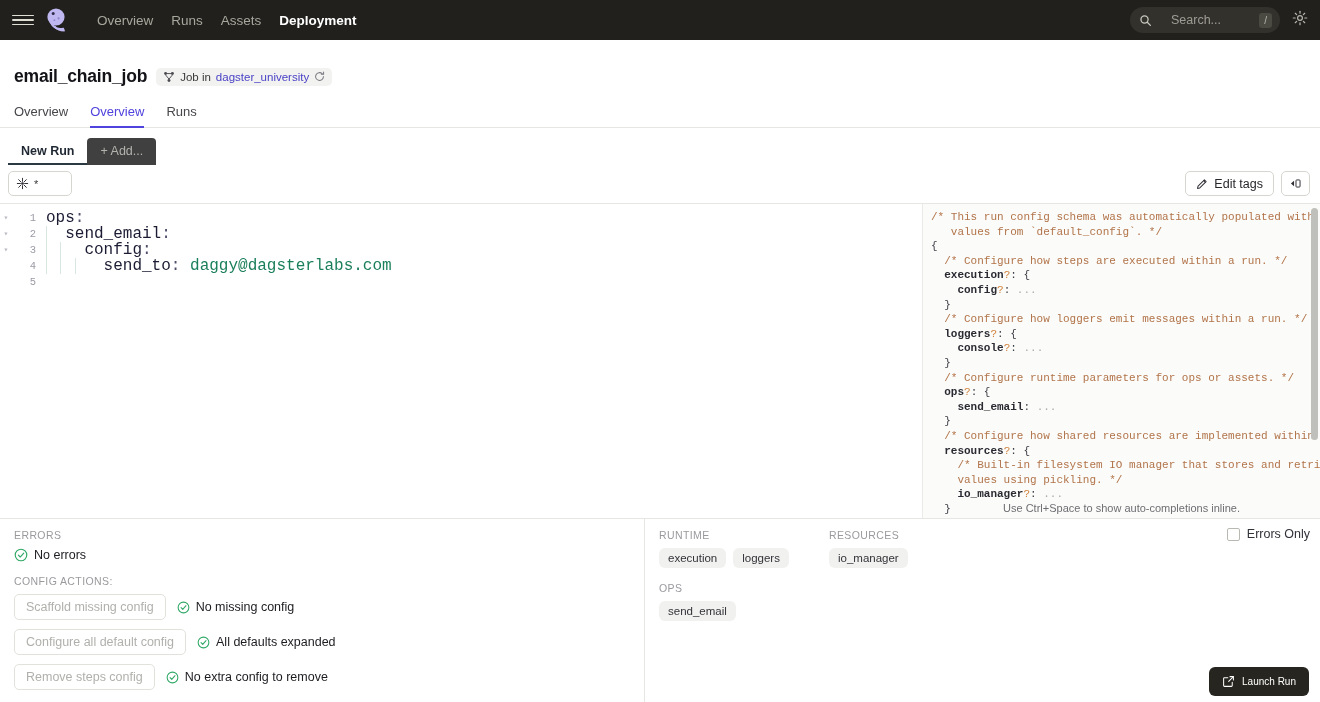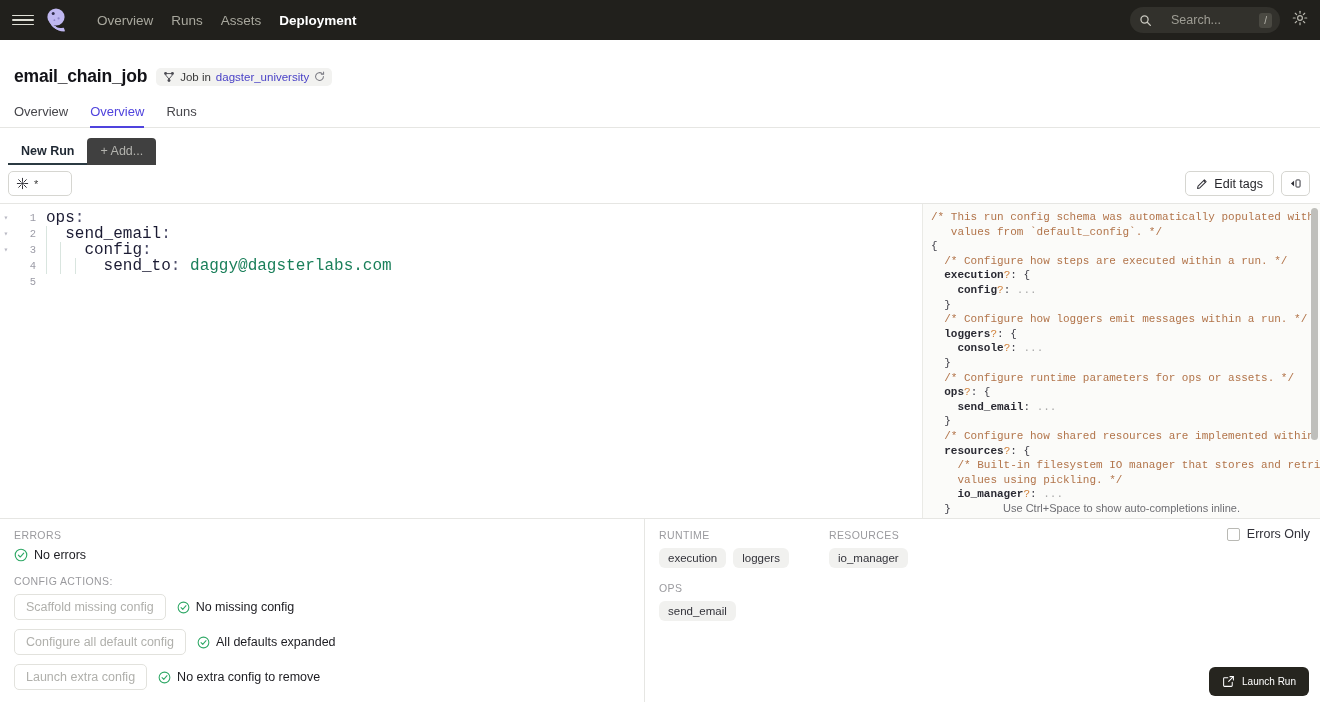--- a/index.html
+++ b/index.html
@@ -351,21 +351,21 @@
           <button class="dbtn" disabled="">Configure all default config</button>
           <span class="statusrow">
             <svg width="13" height="13" viewBox="0 0 16 16">
               <circle cx="8" cy="8" r="6.6" fill="none" stroke="#2FA866" stroke-width="1.3"></circle>
               <path d="M5 8.2 L7.1 10.3 L11.1 5.8" fill="none" stroke="#2FA866" stroke-width="1.3" stroke-linecap="round" stroke-linejoin="round"></path>
             </svg>
             <span>All defaults expanded</span>
           </span>
         </div>
         <div class="actionrow">
-          <button class="dbtn" disabled="">Launch extra config</button>
+          <button class="dbtn" disabled="">Remove steps config</button>
           <span class="statusrow">
             <svg width="13" height="13" viewBox="0 0 16 16">
               <circle cx="8" cy="8" r="6.6" fill="none" stroke="#2FA866" stroke-width="1.3"></circle>
               <path d="M5 8.2 L7.1 10.3 L11.1 5.8" fill="none" stroke="#2FA866" stroke-width="1.3" stroke-linecap="round" stroke-linejoin="round"></path>
             </svg>
             <span>No extra config to remove</span>
           </span>
         </div>
       </div>
   </div>

